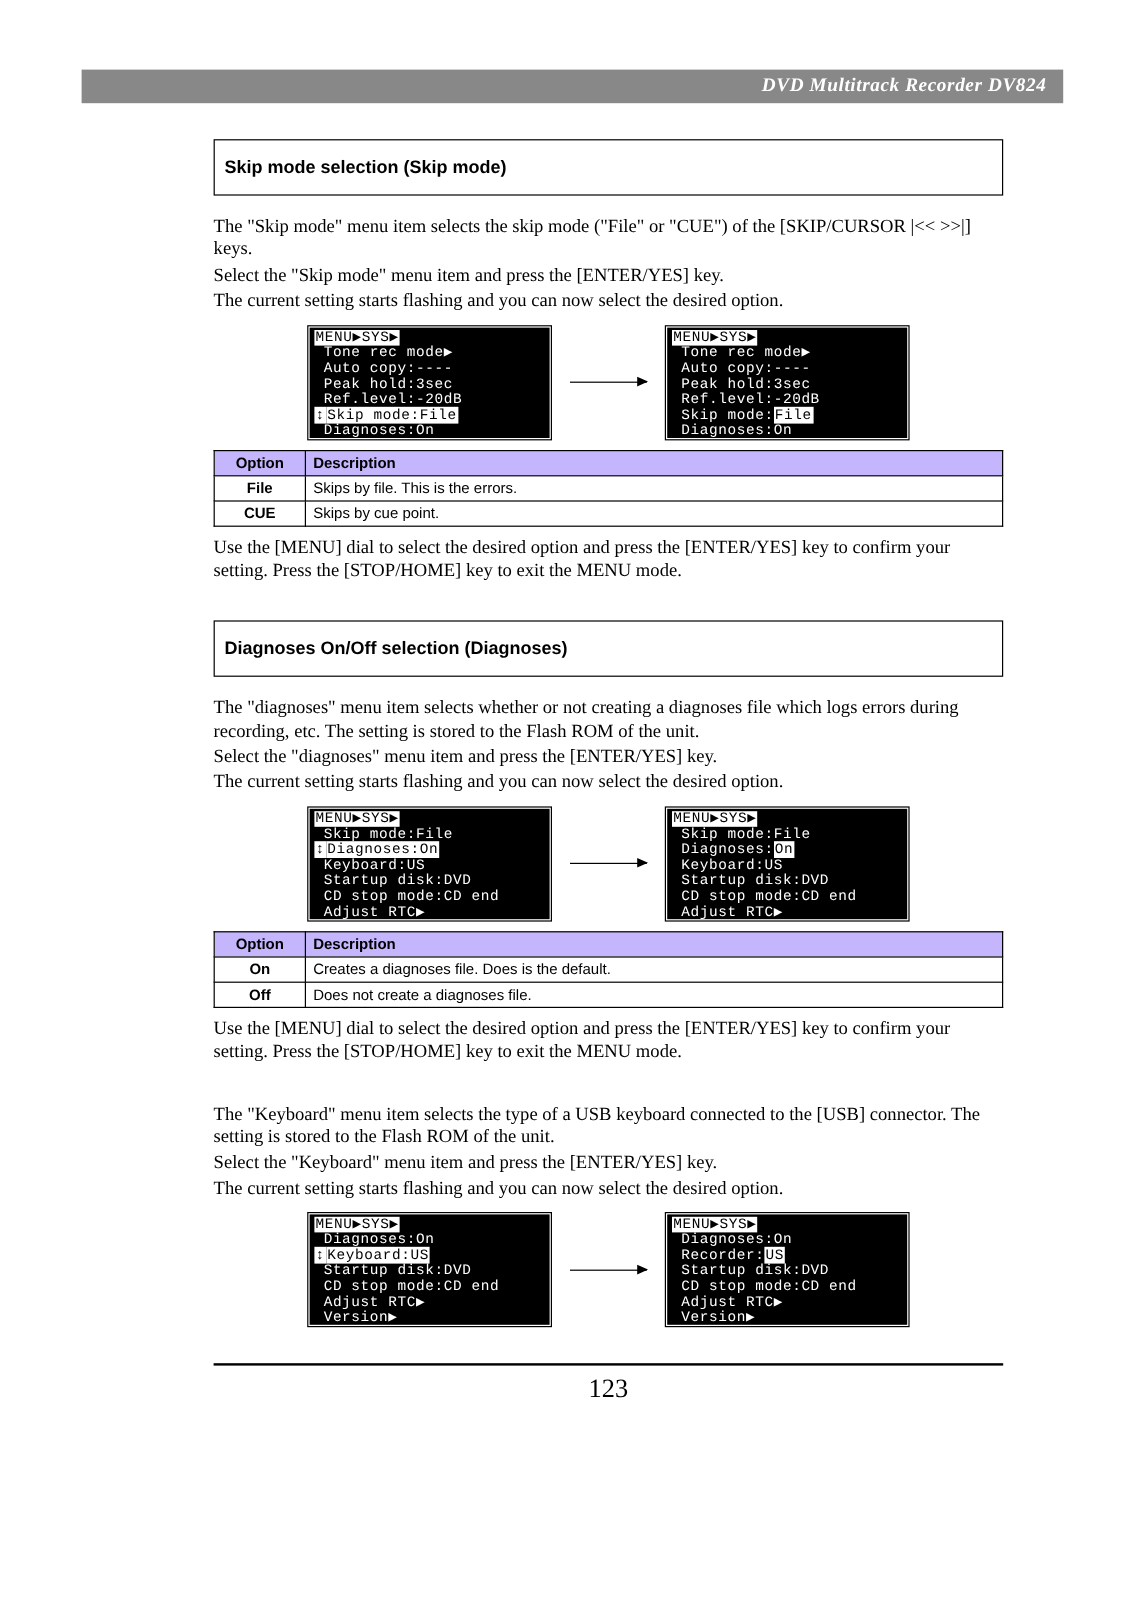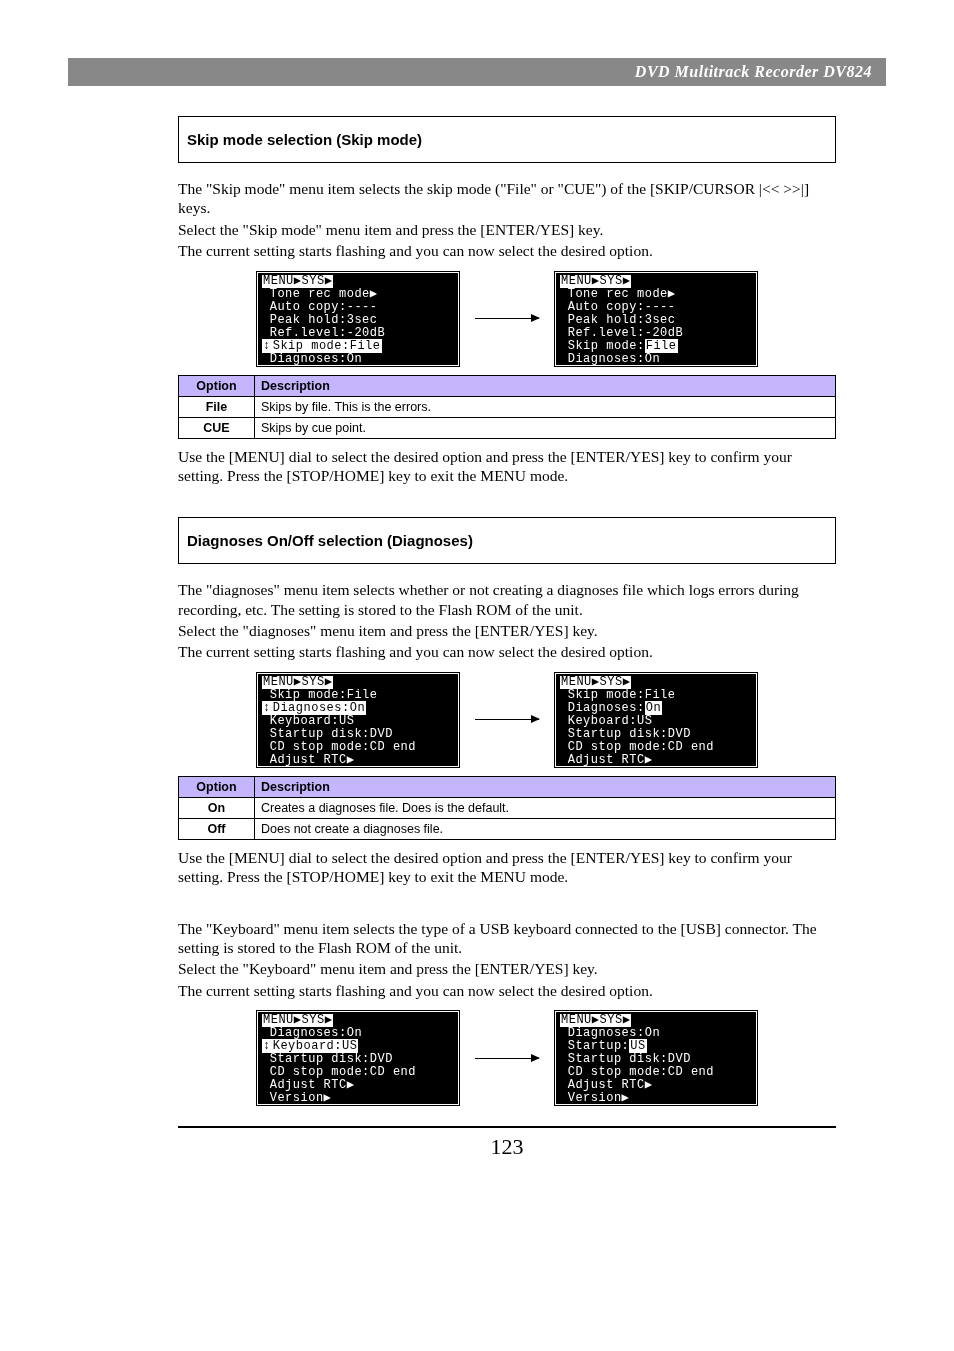--- a/index.html
+++ b/index.html
@@ -130,21 +130,21 @@
     background: #c4b5fd;
     font-weight: bold;
   }
   .confirm {
     font-size: 15.5px;
     line-height: 1.25;
     margin-bottom: 32px;
   }
   .footer-line {
     border-top: 2px solid #000;
-    margin: 20px 50px 0 110px;
+    margin: 30px 50px 0 110px;
     padding-top: 6px;
     text-align: center;
     font-size: 22px;
     font-family: Georgia, serif;
   }
 </style>
 </head>
 <body>
 
 <div class="page-wrap">
@@ -274,21 +274,21 @@
         <div class="lcd-line"> Version▶</div>
       </div>
         </div>
       <div class="arrow-col">
           <div class="arrow-line"></div>
         </div>
       <div class="lcd">
           <div class="lcd-inner">
         <div class="lcd-line"><span class="lcd-head">MENU▶SYS▶</span></div>
         <div class="lcd-line"> Diagnoses:On</div>
-        <div class="lcd-line"><span class="lcd-partial"> Startup:</span><span class="lcd-hi">US</span></div>
+        <div class="lcd-line"><span class="lcd-partial"> Recorder:</span><span class="lcd-hi">US</span></div>
         <div class="lcd-line"> Startup disk:DVD</div>
         <div class="lcd-line"> CD stop mode:CD end</div>
         <div class="lcd-line"> Adjust RTC▶</div>
         <div class="lcd-line"> Version▶</div>
       </div>
         </div>
     </div>
 
   </div>
 

